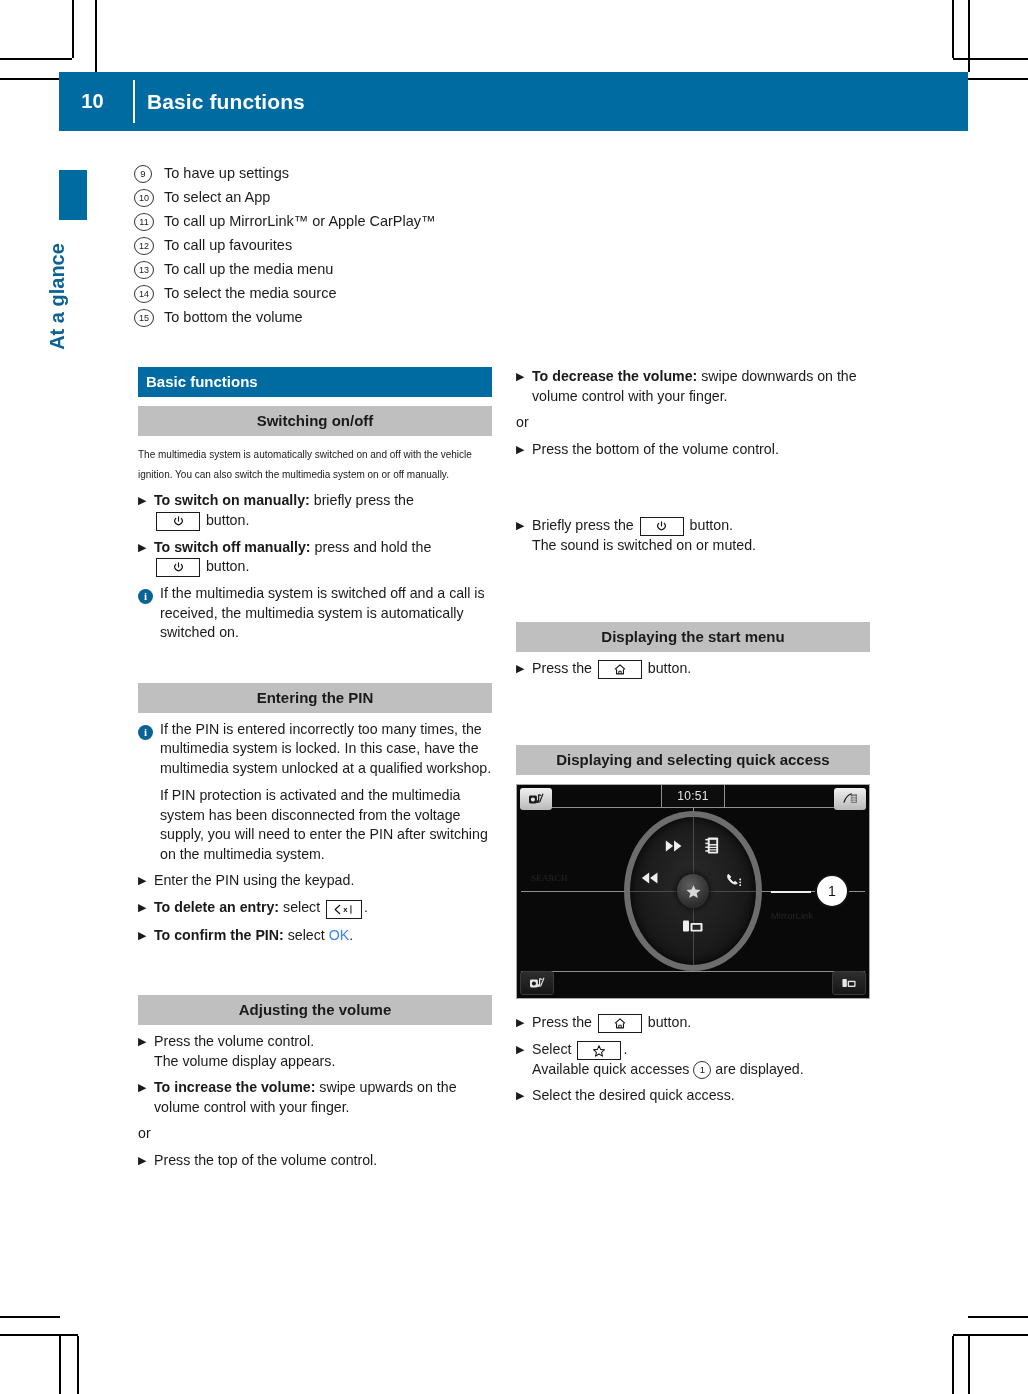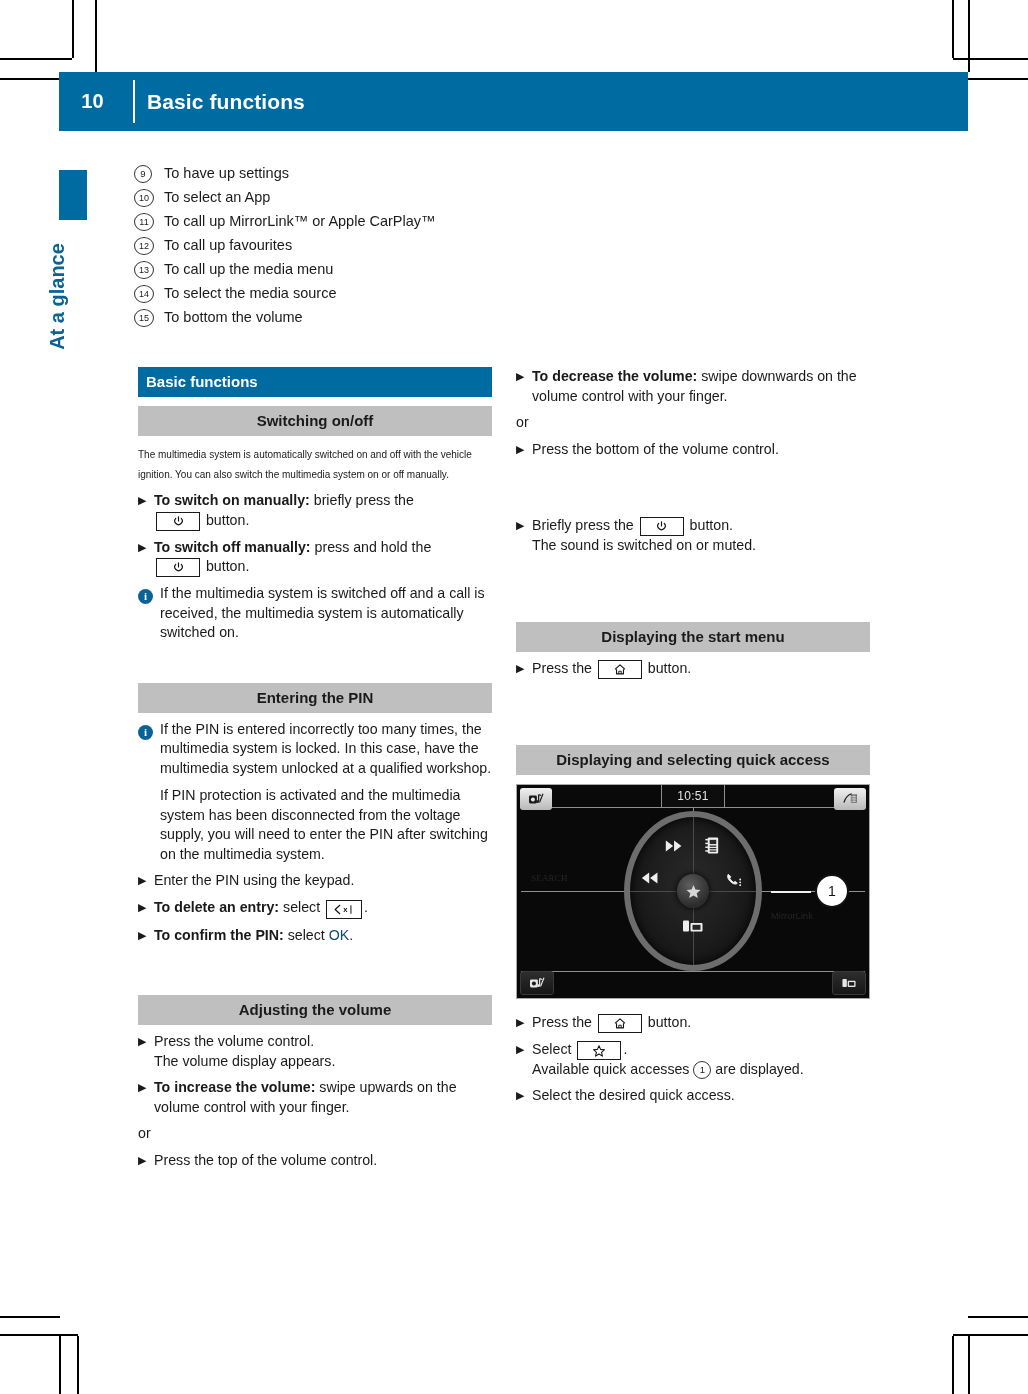--- a/index.html
+++ b/index.html
@@ -192,21 +192,21 @@
     justify-content: center;
     border: 1.3px solid #1a1a1a;
     background: #fff;
     min-width: 34px;
     height: 17px;
     padding: 0 4px;
     vertical-align: -3px;
     margin: 0 2px;
   }
   .keycap svg { display: block; }
-  .blue-token { color: #0c4a6e; font-weight: normal; }
+  .blue-token { color: #3b82f6; font-weight: normal; }
   .spacer-sm { height: 10px; }
   .spacer-md { height: 26px; }
   .spacer-lg { height: 40px; }
 
   
   .display {
     position: relative;
     width: 352px;
     height: 213px;
     margin-top: 9px;

